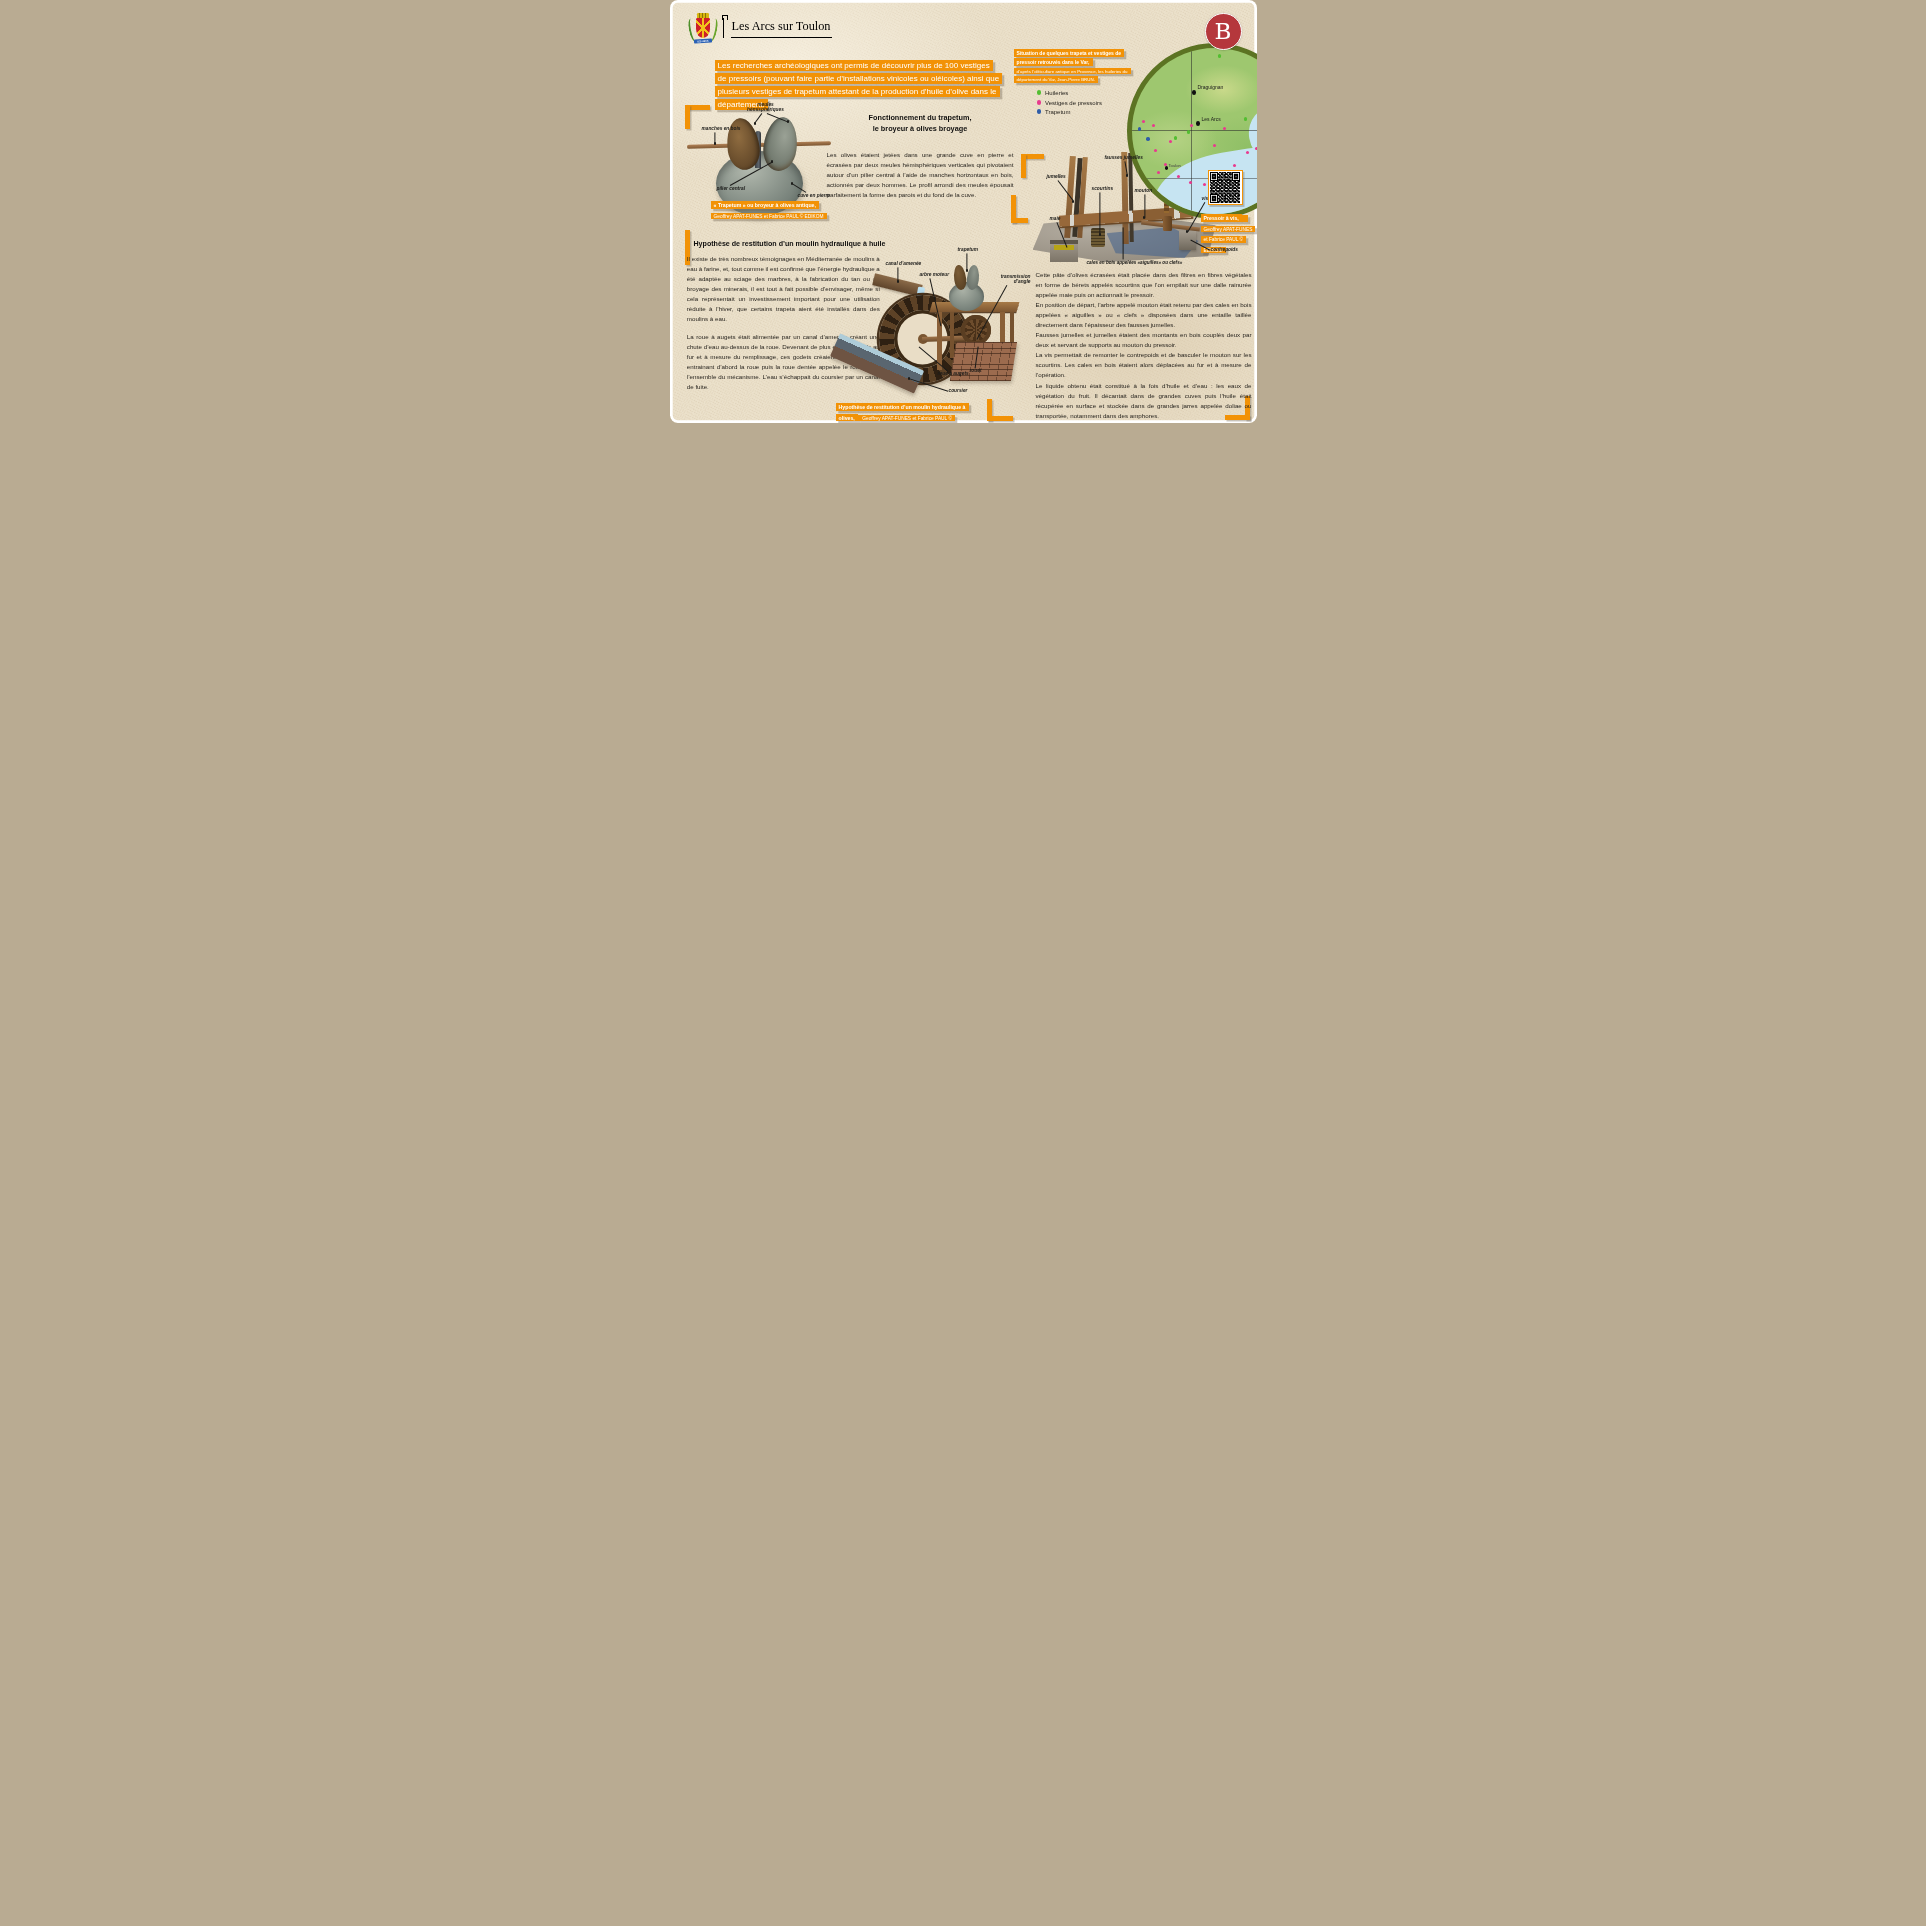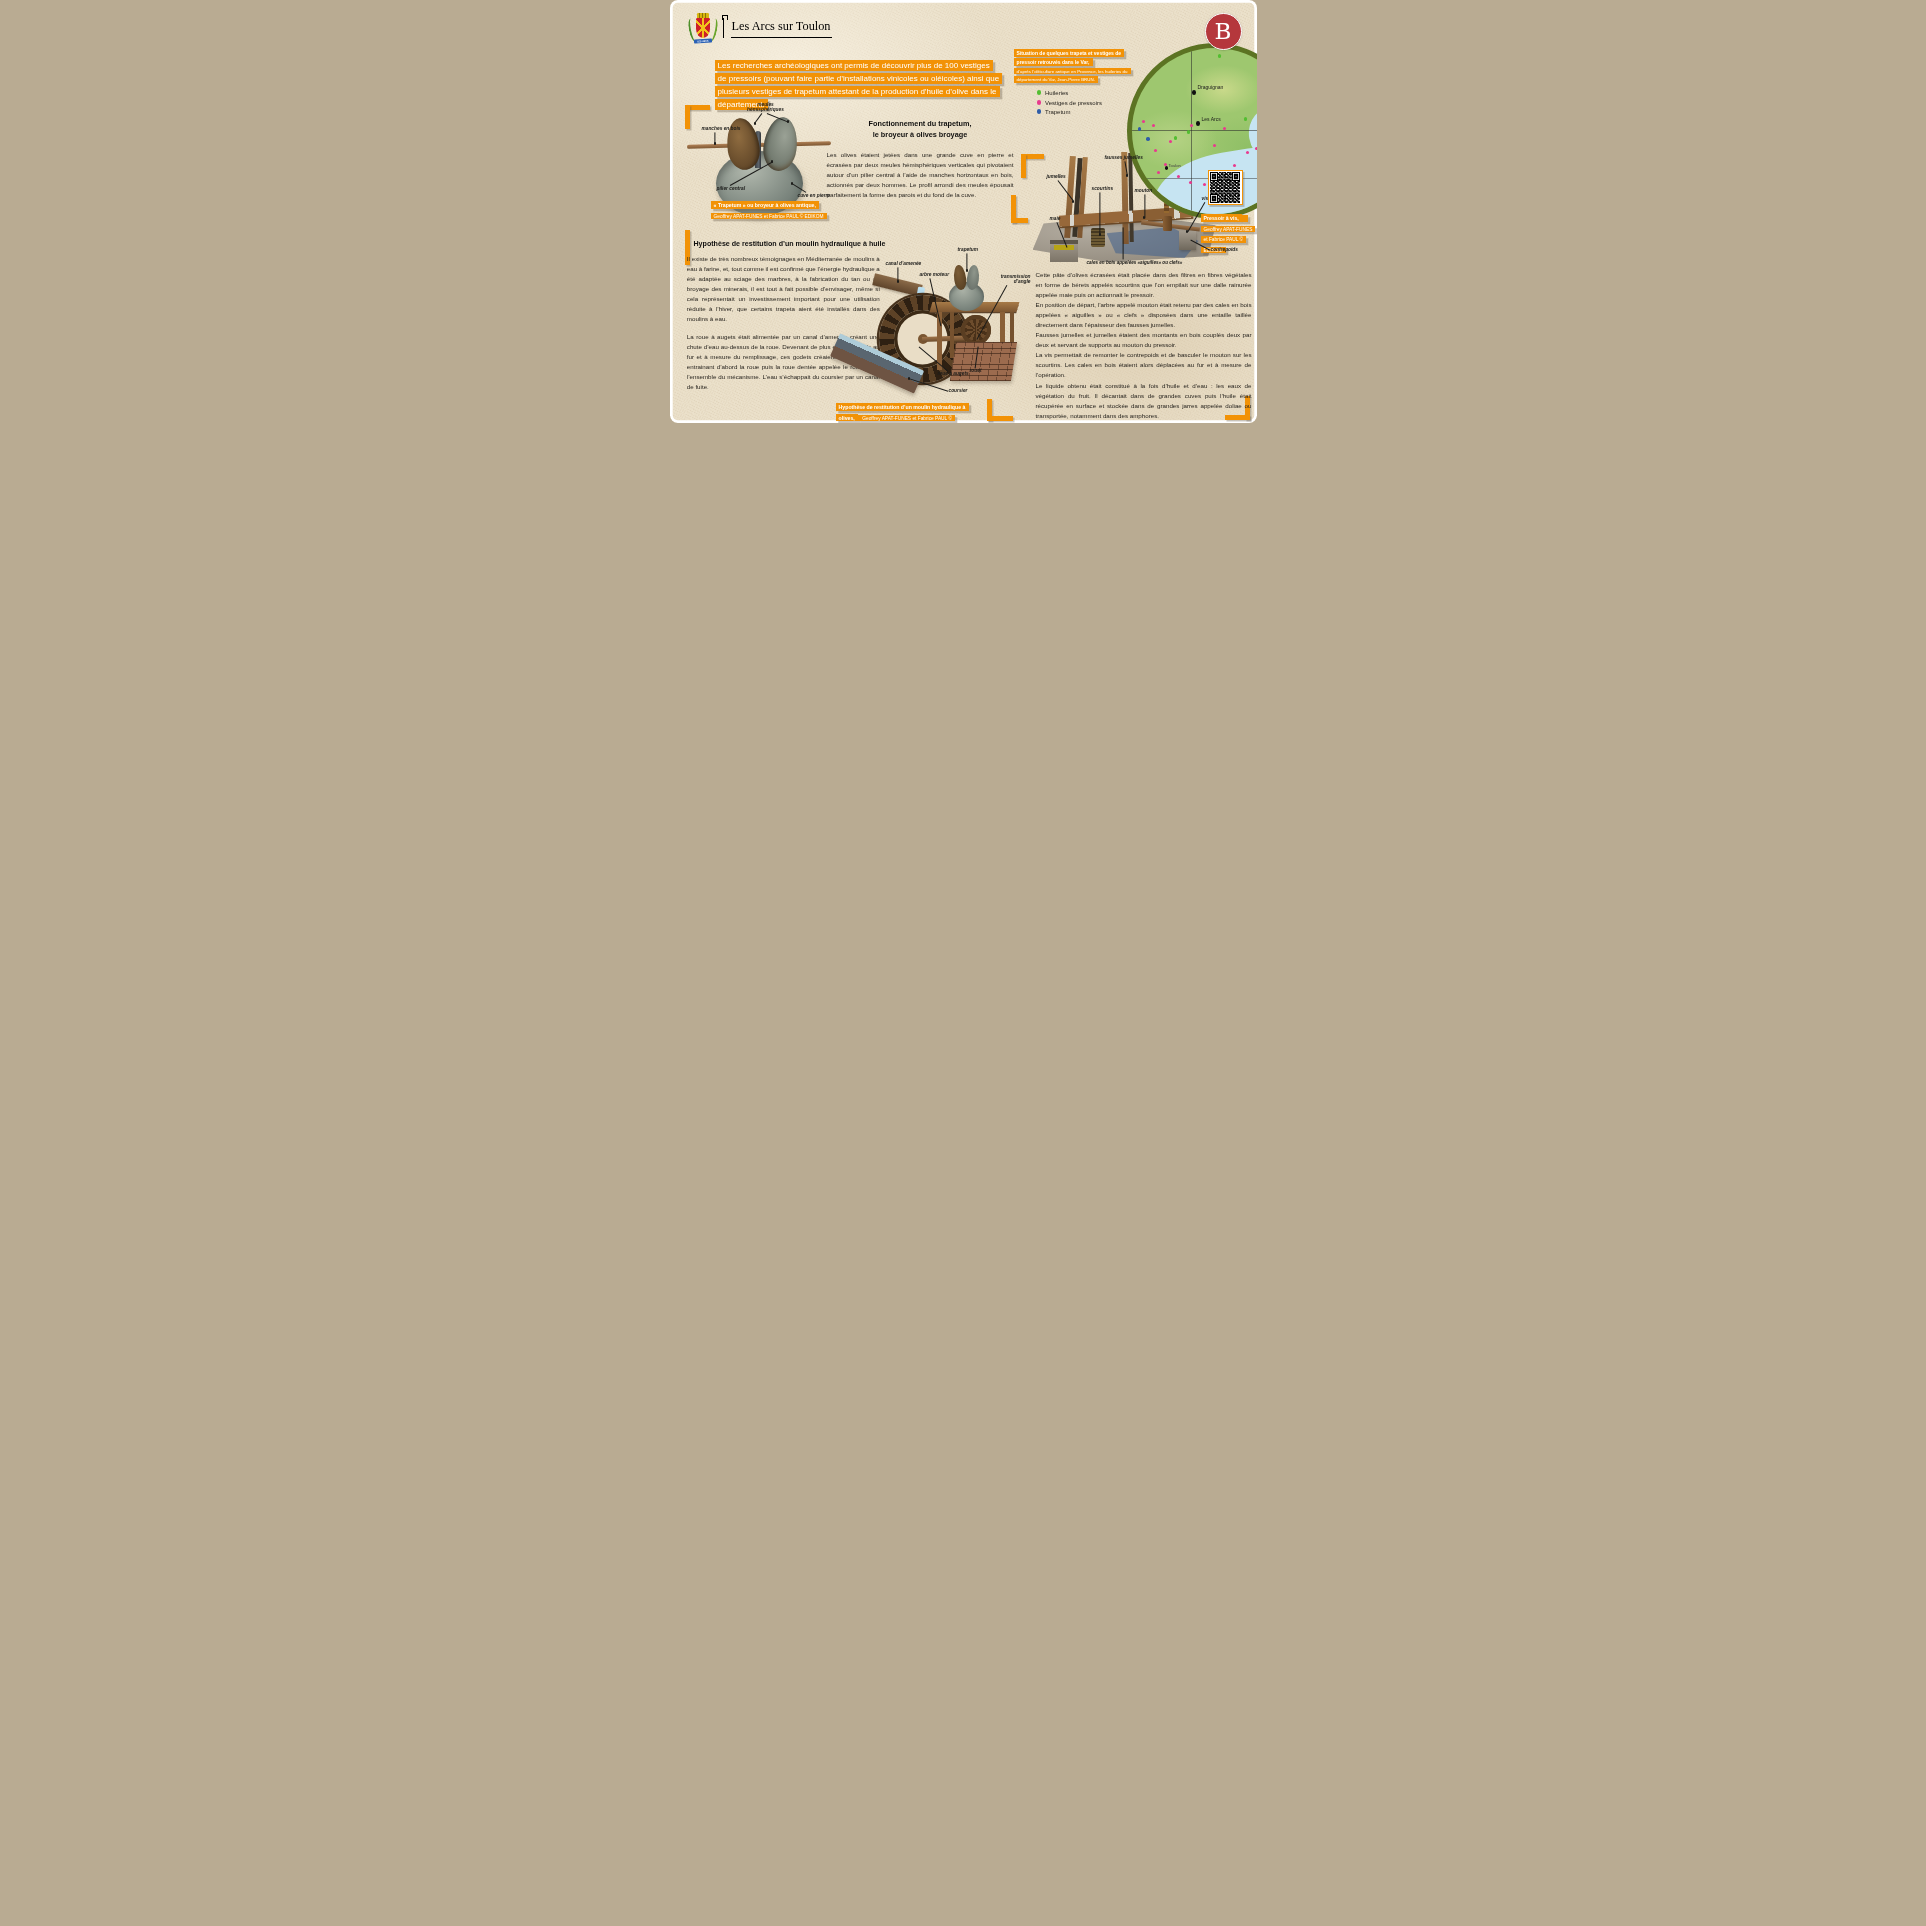--- a/index.html
+++ b/index.html
@@ -177,21 +177,21 @@
   <div class="ptdot" style="left:101px;top:160px;"></div>
   <div class="lbl" style="left:128px;top:193px;">cuve en pierre</div>
   <div class="ld" style="left:136px;top:192px;width:16px;transform:rotate(-148deg);"></div>
   <div class="ptdot" style="left:121px;top:182px;"></div>
 
   <div class="abs" style="left:41px;top:200px;width:120px;line-height:1.7;z-index:6;">
     <span class="obox" style="font-weight:700;font-size:5.2px;">« Trapetum » ou broyeur à olives antique,</span>
     <span class="obox" style="font-size:4.8px;">Geoffrey APAT-FUNES et Fabrice PAUL © EDIKOM</span>
   </div>
 
-  <h2 class="abs" style="left:162px;top:119px;width:177px;text-align:center;font-size:7.3px;line-height:1.45;color:#121110;">
+  <h2 class="abs" style="left:162px;top:113px;width:177px;text-align:center;font-size:7.3px;line-height:1.45;color:#121110;">
     <span>Fonctionnement du trapetum,</span><br>
     <span>le broyeur à olives broyage</span>
   </h2>
   <p class="abs body-text" style="left:157px;top:150px;width:187px;">Les olives étaient jetées dans une grande cuve en pierre et écrasées par deux meules hémisphériques verticales qui pivotaient autour d’un pilier central à l’aide de manches horizontaux en bois, actionnés par deux hommes. Le profil arrondi des meules épousait parfaitement la forme des parois et du fond de la cuve.</p>
 
   <div class="abs" style="left:15.4px;top:230px;width:5px;height:35px;background:#f29206;box-shadow:1.5px 1.5px 0 rgba(110,98,80,.35);"></div>
   <h2 class="abs" style="left:24px;top:240px;width:200px;font-size:7.1px;color:#121110;border-bottom:0;">Hypothèse de restitution d’un moulin hydraulique à huile</h2>
   <div class="abs body-text" style="left:17.3px;top:254px;width:193px;">
     <p style="margin-bottom:7.7px;">Il existe de très nombreux témoignages en Méditerranée de moulins à eau à farine, et, tout comme il est confirmé que l’énergie hydraulique a été adaptée au sciage des marbres, à la fabrication du tan ou au broyage des minerais, il est tout à fait possible d’envisager, même si cela représentait un investissement important pour une utilisation réduite à l’hiver, que certains trapeta aient été installés dans des moulins à eau.</p>
     <p>La roue à augets était alimentée par un canal d’amenée créant une chute d’eau au-dessus de la roue. Devenant de plus en plus lourds au fur et à mesure du remplissage, ces godets créaient le mouvement, entrainant d’abord la roue puis la roue dentée appelée le rouet, puis l’ensemble du mécanisme. L’eau s’échappait du coursier par un canal de fuite.</p>

